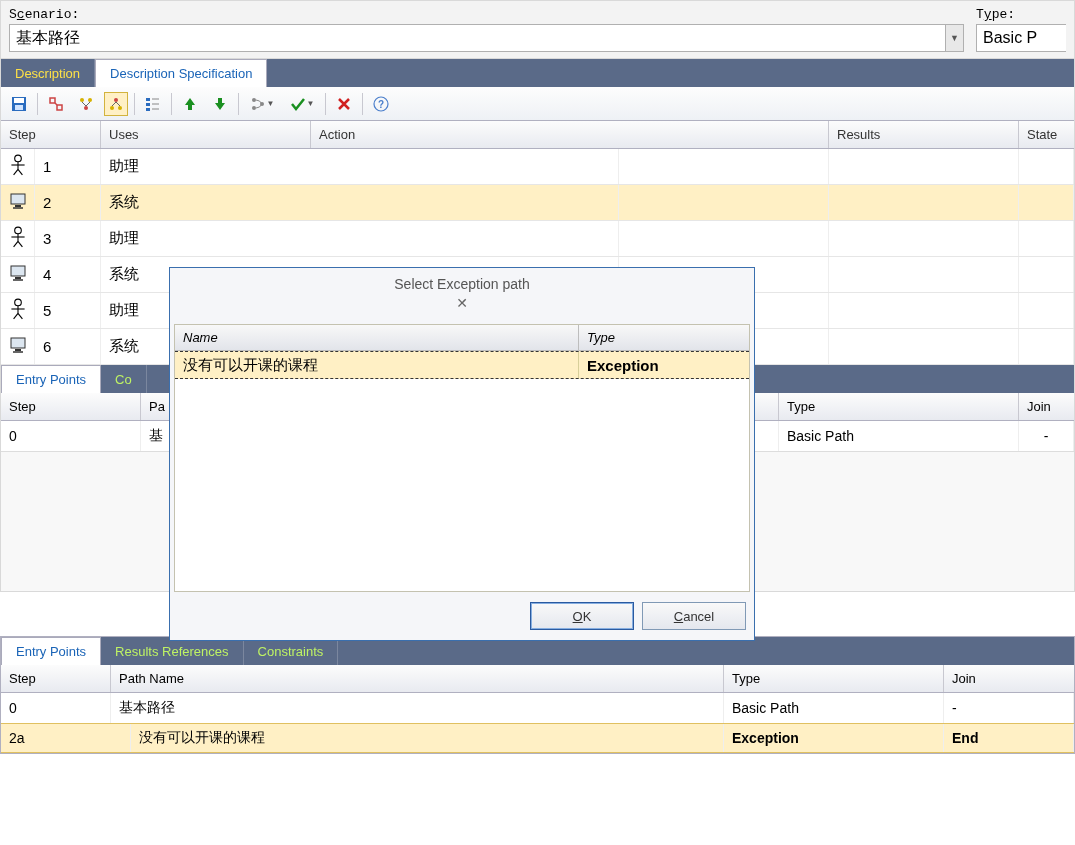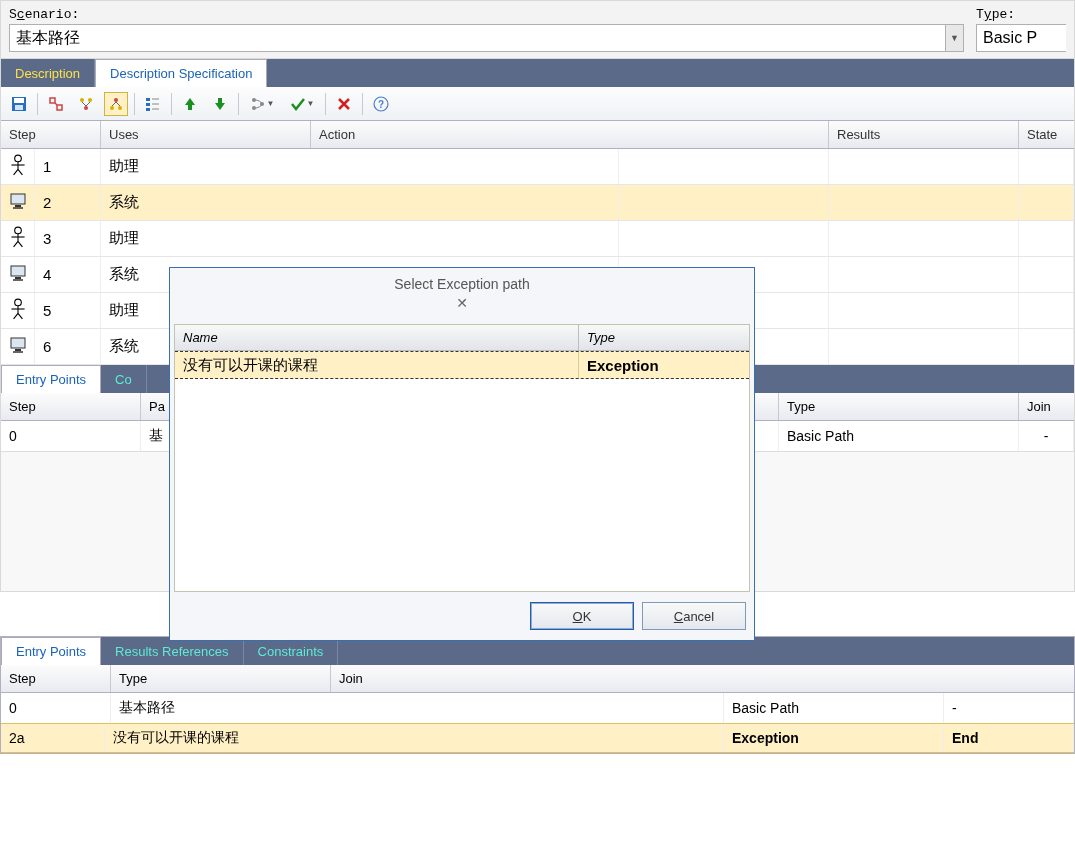--- a/index.html
+++ b/index.html
@@ -108,21 +108,21 @@
 .act-col { flex: 1; }
 .uses-col { width: 210px; }
 .res-col { width: 190px; }
 .state-col { width: 55px; }
 .actor-icon svg, .sys-icon svg { width:18px; height:22px; }
 
 
 .entry-tabs {
   background:#5a6a88; display:flex; height:28px;
 }
-.etab { padding:4px 14px; color:#5eead4; display:flex;align-items:center; font-size:13px; border-right: 1px solid rgba(255,255,255,0.2);}
+.etab { padding:4px 14px; color:#bef264; display:flex;align-items:center; font-size:13px; border-right: 1px solid rgba(255,255,255,0.2);}
 .etab.active{ background:#fff; color:#1a64b7; border:1px solid #aab; border-bottom:none;}
 .entry-header {
   display:flex; background:linear-gradient(#fcfcfc,#e8eaf0); height:28px; border-bottom:1px solid #b0b0c0;
 }
 .eh { padding:4px 8px; border-right:1px solid #c8c8d0; display:flex;align-items:center; font-size:13px;}
 .entry-row { display:flex; height:30px; }
 .entry-row .ecell { padding:4px 8px; border-right:1px solid #eee; font-size:14px; display:flex;align-items:center;}
 .entry-row.hl { background:#fff0c5; border-top:1px solid #e0c060; border-bottom:1px solid #e0c060;}
 .entry-footer-space { height: 140px; background:#f8f8f8; border-top:1px solid #ddd;}
 
@@ -431,28 +431,29 @@
 </div>
 
 <div class="bottom-panel">
   <div class="entry-tabs">
     <div class="etab active">Entry Points</div>
     <div class="etab">Results References</div>
     <div class="etab">Constraints</div>
   </div>
   <div class="entry-header">
     <div class="eh" style="width:110px">Step</div>
+    <div class="eh" style="flex:1">Path Name</div>
     <div class="eh" style="width:220px">Type</div>
     <div class="eh" style="width:130px;border-right:none">Join</div>
   </div>
   <div class="entry-row">
     <div class="ecell" style="width:110px">0</div>
     <div class="ecell" style="flex:1">基本路径</div>
     <div class="ecell" style="width:220px">Basic Path</div>
     <div class="ecell" style="width:130px">-</div>
   </div>
   <div class="entry-row hl">
-    <div class="ecell" style="width:104px">2a</div>
+    <div class="ecell" style="width:130px">2a</div>
     <div class="ecell" style="flex:1">没有可以开课的课程</div>
     <div class="ecell" style="width:220px;font-weight:bold">Exception</div>
     <div class="ecell" style="width:130px;font-weight:bold">End</div>
   </div>
 </div>
 
 </body></html>

